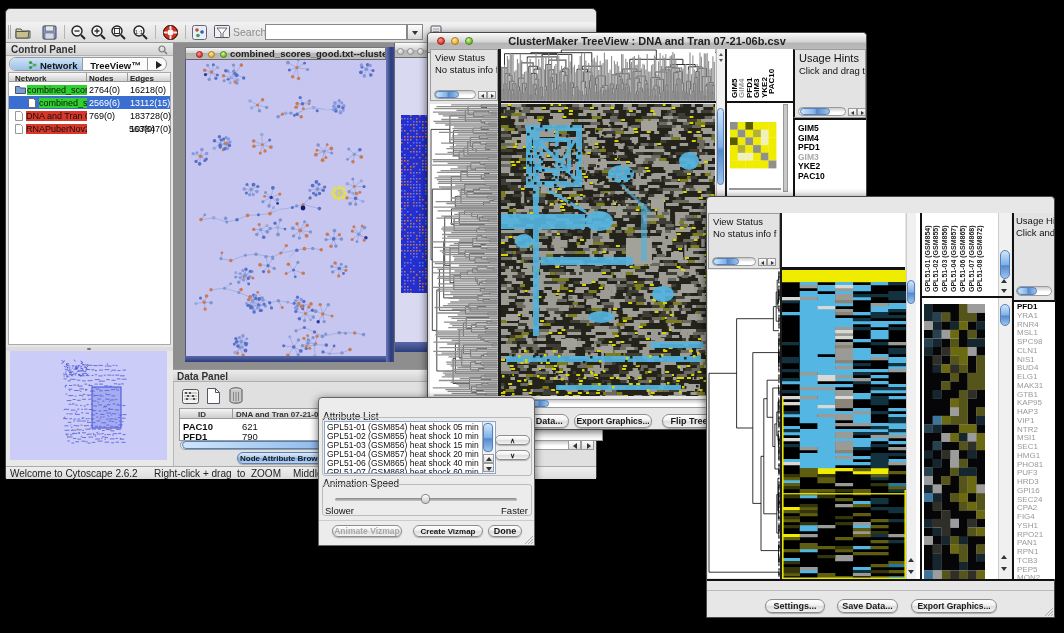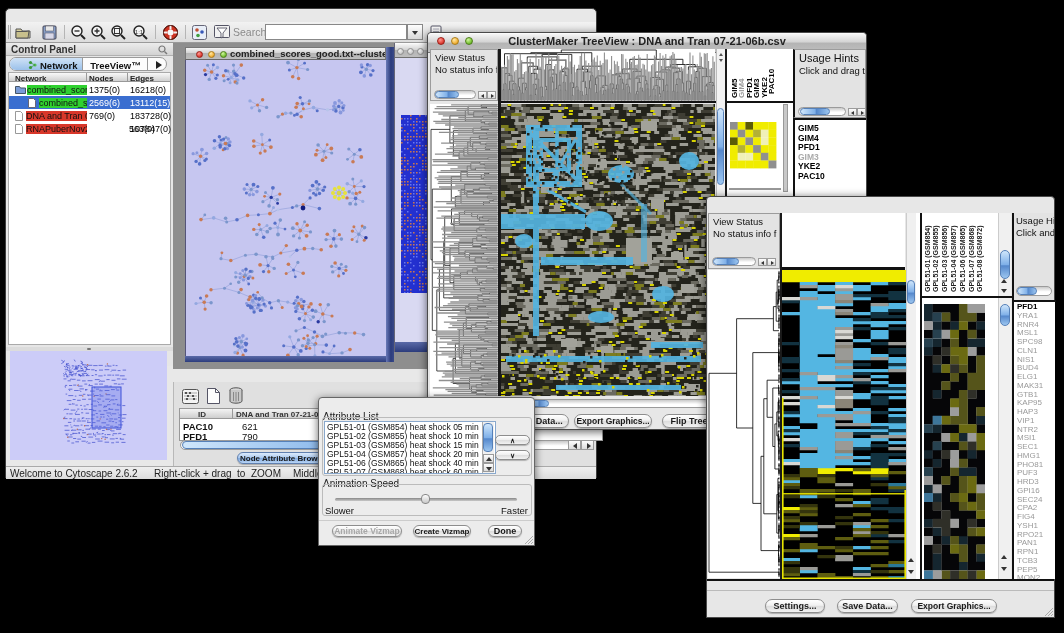--- a/index.html
+++ b/index.html
@@ -123,21 +123,21 @@
         <span class="abs" style="left:121px;font-size:8px;font-weight:bold;color:#222;top:0.5px;">Edges</span>
         <div class="abs" style="left:77px;top:0;width:1px;height:9px;background:#999;"></div>
         <div class="abs" style="left:118px;top:0;width:1px;height:9px;background:#999;"></div>
       </div>
 
       <div class="abs" style="left:0;top:10px;width:100%;height:13px;font-size:9px;">
         <svg class="abs" style="left:6px;top:2px;" width="11" height="9">
             <path d="M0.5 1.5h4l1 1.5h5v5.5h-10z" fill="#7a9cd8" stroke="#456"></path>
           </svg>
         <span class="abs" style="left:18px;top:1.5px;width:60px;overflow:hidden;white-space:nowrap;background:#2fd12f;color:#111;">combined_scores</span>
-        <span class="abs" style="left:80px;top:1.5px;">1375(0)</span>
+        <span class="abs" style="left:80px;top:1.5px;">2764(0)</span>
         <span class="abs" style="left:121px;top:1.5px;">16218(0)</span>
       </div>
       <div class="abs" style="left:0;top:23px;width:100%;height:13px;background:#3a6ed0;font-size:9px;color:#fff;">
         <svg class="abs" style="left:19px;top:1.5px;" width="8" height="10">
             <path d="M0.5 0.5h5l2 2v7h-7z" fill="#fff" stroke="#667"></path>
           </svg>
         <span class="abs" style="left:30px;top:1.5px;width:48px;overflow:hidden;white-space:nowrap;background:#2fd12f;color:#111;">combined_sco</span>
         <span class="abs" style="left:80px;top:1.5px;">2569(6)</span>
         <span class="abs" style="left:121px;top:1.5px;">13112(15)</span>
       </div>
@@ -178,20 +178,23 @@
           <circle cx="96.5" cy="78.3" r="0.7" fill="#c06a48"></circle>
           <circle cx="101.0" cy="78.0" r="0.7" fill="#c06a48"></circle>
           <circle cx="77.8" cy="83.6" r="0.7" fill="#c06a48"></circle>
           <circle cx="57.8" cy="86.3" r="0.7" fill="#c06a48"></circle>
           <circle cx="91.7" cy="87.6" r="0.7" fill="#c06a48"></circle>
           <circle cx="95.1" cy="88.2" r="0.7" fill="#c06a48"></circle>
           <rect x="82" y="36" width="29" height="41" fill="rgba(80,100,225,0.3)" stroke="#3c50d8" stroke-width="1"></rect>
         </svg></div>
   </div>
 
+  <div class="abs" style="left:167px;top:360px;right:0;height:13px;background:linear-gradient(#ececec,#d2d2d2);border-bottom:1px solid #b0b0b0;border-top:1px solid #999;">
+    <div style="font-size:10px;font-weight:bold;color:#333;padding:0.5px 0 0 4px;">Data Panel</div>
+  </div>
   <div class="abs" style="left:167px;top:373px;right:0;height:84px;background:#e0e0e0;border-left:1px solid #b8b8b8;">
     <svg class="abs" style="left:8px;top:7px;" width="17" height="15">
         <rect x="0.5" y="0.5" width="16" height="14" rx="2" fill="#f4f4f4" stroke="#555"></rect>
         <path d="M2 4h13M2 7h13M2 10h13" stroke="#888" stroke-width="0.7"></path>
         <circle cx="4" cy="4" r="1.1" fill="#333"></circle>
         <circle cx="8" cy="4" r="1.1" fill="#333"></circle>
         <circle cx="6" cy="7" r="1.1" fill="#333"></circle>
         <circle cx="11" cy="7" r="1.1" fill="#333"></circle>
         <circle cx="5" cy="10" r="1.1" fill="#333"></circle>
         <circle cx="12" cy="10" r="1.1" fill="#333"></circle>
@@ -868,21 +871,21 @@
   <div class="aquabtn" style="left:176px;top:37px;width:35px;height:10px;font-size:7px;line-height:9px;border-radius:5px;">∧</div>
   <div class="aquabtn" style="left:176px;top:52px;width:35px;height:10px;font-size:7px;line-height:9px;border-radius:5px;">∨</div>
   <div class="abs" style="left:4px;top:80px;font-size:10px;color:#222;">Animation Speed</div>
   <div class="abs" style="left:3px;top:86px;width:210px;height:32px;border:1px solid #bbb;border-radius:3px;"></div>
   <div class="abs" style="left:16px;top:100px;width:182px;height:3px;background:linear-gradient(#888,#c8c8c8);border-radius:2px;"></div>
   <div class="abs" style="left:102px;top:96px;width:9px;height:10px;background:linear-gradient(#fdfdfd,#c8c8c8);border:1px solid #888;border-radius:4px 4px 4px 4px;"></div>
   <div class="abs" style="left:6px;top:107px;font-size:9.5px;color:#111;">Slower</div>
   <div class="abs" style="right:6px;top:107px;font-size:9.5px;color:#111;">Faster</div>
   <div class="abs" style="left:0;top:122px;width:100%;height:1px;background:#ccc;"></div>
   <div class="aquabtn" style="left:13px;top:127px;width:70px;height:12px;font-size:8.5px;line-height:11px;color:#a8a8a8;border-radius:6px;text-align:center;">Animate Vizmap</div>
-  <div class="aquabtn" style="left:94px;top:127px;width:58px;height:12px;font-size:8px;line-height:11px;border-radius:6px;text-align:center;">Create Vizmap</div>
+  <div class="aquabtn" style="left:94px;top:127px;width:70px;height:12px;font-size:8px;line-height:11px;border-radius:6px;text-align:center;">Create Vizmap</div>
   <div class="aquabtn" style="left:169px;top:127px;width:34px;height:12px;font-size:9px;line-height:11px;border-radius:6px;text-align:center;">Done</div>
   <svg class="abs" style="right:1px;bottom:1px;" width="8" height="8">
       <path d="M8 0L0 8M8 3L3 8M8 6L6 8" stroke="#999" stroke-width="0.8"></path>
     </svg>
 </div>
 
 <div class="abs" style="left:706px;top:196px;width:349px;height:422px;background:#e7e7e7;border:1px solid #4a4a4a;border-radius:4px 4px 0 0;box-shadow:0 2px 10px rgba(0,0,0,0.7);">
 
   <div class="panel abs" style="left:1px;top:16px;width:72px;height:56px;">
     <div style="font-size:9.5px;color:#111;padding:2px 0 0 4px;white-space:nowrap;overflow:hidden;">View Status</div>

